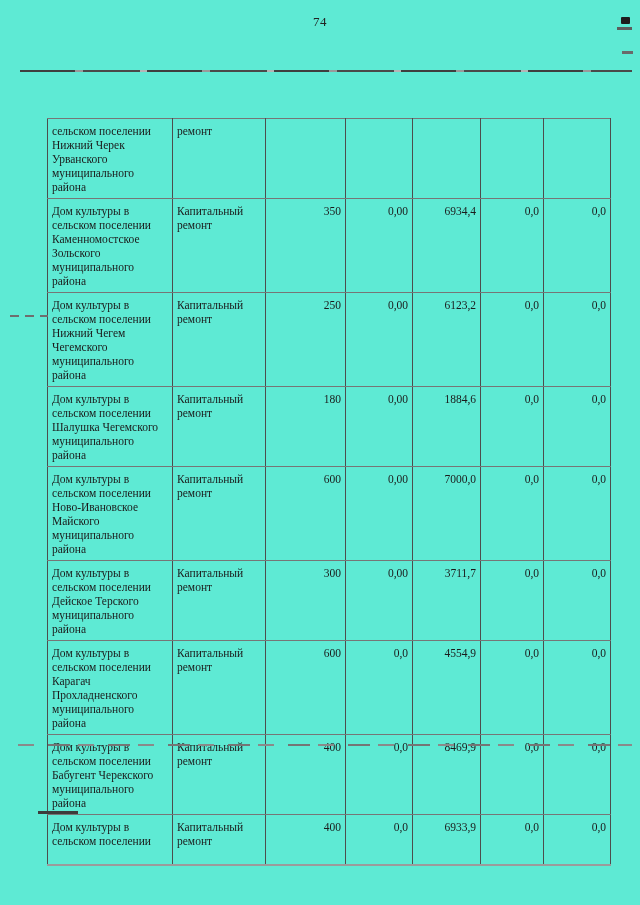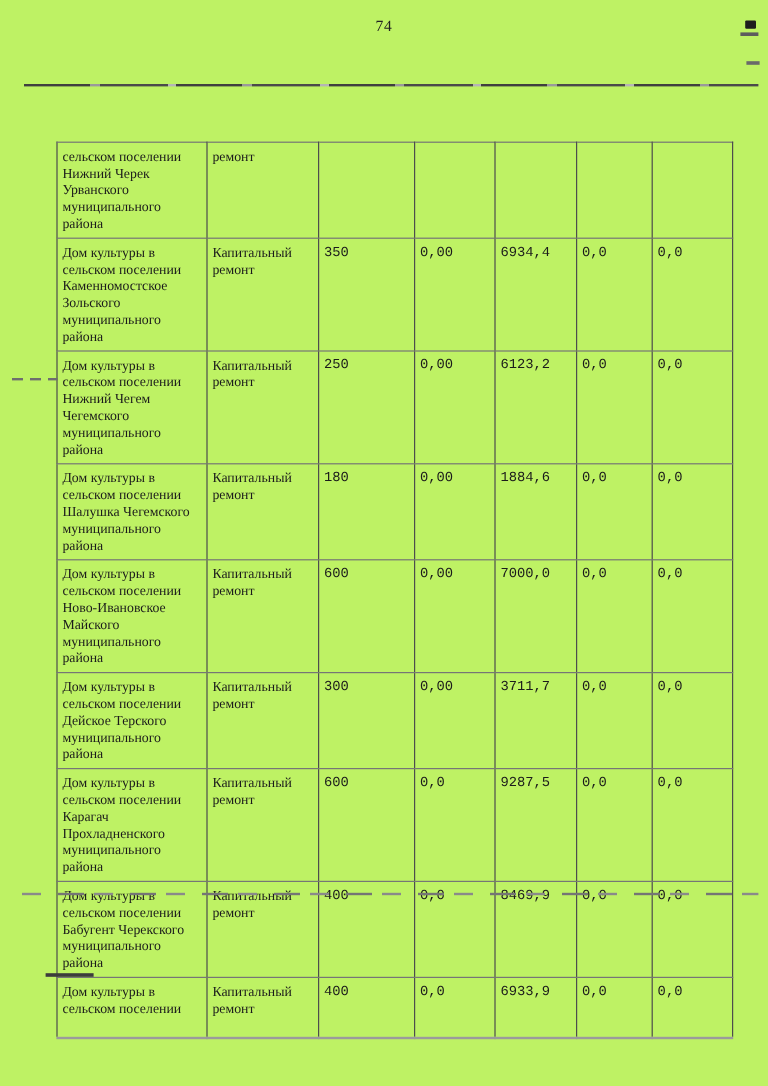--- a/index.html
+++ b/index.html
@@ -1,20 +1,20 @@
 <!DOCTYPE html>
 <html><head>
 <meta charset="utf-8">
 <style>
   html,body{margin:0;padding:0;background:#e8e8e8;}
   .page{
     position:relative;
     width:640px;height:905px;
     margin:0 auto;
-    background:#bef264;
+    background:#5eead4;
     font-family:"Liberation Serif","DejaVu Serif",serif;
     color:#1b1b1b;
     overflow:hidden;
   }
   .page-number{
     position:absolute;top:14px;left:0;width:640px;
     text-align:center;font-size:13px;color:#222;
     letter-spacing:0.5px;
   }
   .top-rule{
@@ -49,21 +49,21 @@
     border-top:1px solid #767676;
     border-bottom:1px solid #767676;
     vertical-align:top;
     padding:5px 4px 4px 4px;
     white-space:pre-line;
     overflow:hidden;
   }
   table.doc-table{border:1px solid #5a5a5a;border-bottom:2px solid #9b9b9b;margin-top:36px;}
   td.c-obj{text-align:left;padding-left:6px;}
   td.c-work{text-align:left;}
-  td.c-num{text-align:left;font-family:Liberation Mono, monospace;}
+  td.c-num{text-align:right;}
   tr.row-last td{height:40px;}
 </style>
 </head>
 <body>
 
 <div class="page">
 
   <div class="page-number">74</div>
 
   <div class="artifact mark-blob"></div>
@@ -175,21 +175,21 @@
         <td class="c-obj">Дом культуры в
 сельском поселении
 Карагач
 Прохладненского
 муниципального
 района</td>
         <td class="c-work">Капитальный
 ремонт</td>
         <td class="c-num">600</td>
         <td class="c-num">0,0</td>
-        <td class="c-num">9287,5</td>
+        <td class="c-num">4554,9</td>
         <td class="c-num">0,0</td>
         <td class="c-num">0,0</td>
       </tr>
       <tr>
         <td class="c-obj">Дом культуры в
 сельском поселении
 Бабугент Черекского
 муниципального
 района</td>
         <td class="c-work">Капитальный

